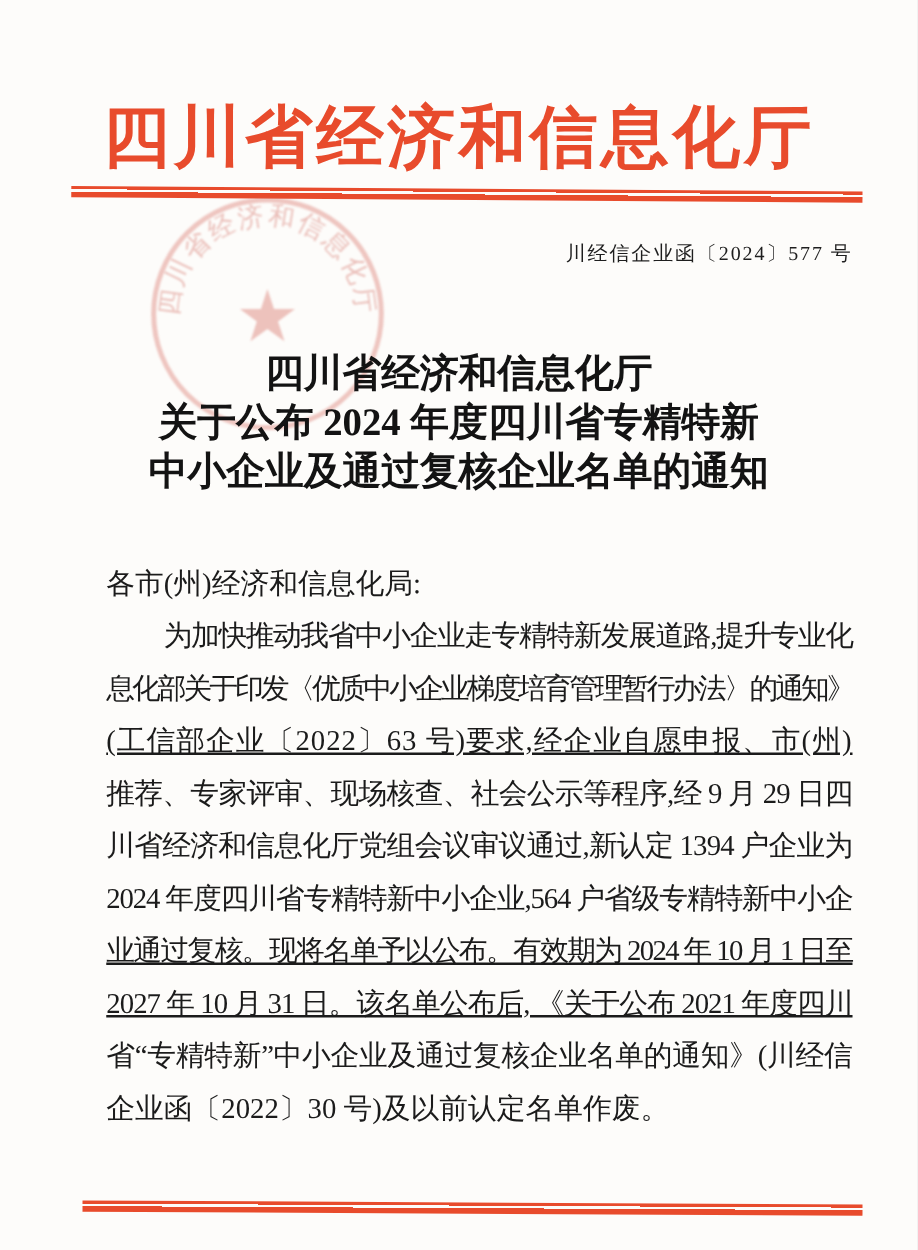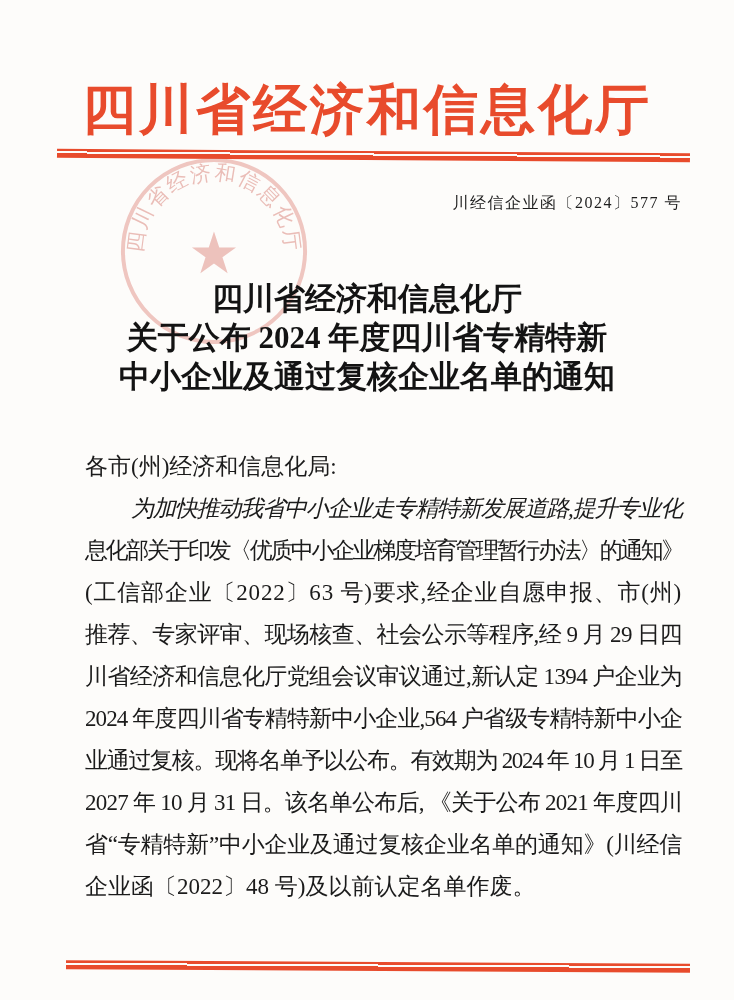--- a/index.html
+++ b/index.html
@@ -112,27 +112,27 @@
   <div class="title">
     <div>四川省经济和信息化厅</div>
     <div>关于公布 2024 年度四川省专精特新</div>
     <div>中小企业及通过复核企业名单的通知</div>
   </div>
 
   <div class="doc-number">川经信企业函〔2024〕577 号</div>
 
   <div class="body-text">
     <div class="line"><span>各市(州)经济和信息化局:</span></div>
-    <div class="line line-indent"><span style="letter-spacing: -1.14423px; font-style: italic;">为加快推动我省中小企业走专精特新发展道路,提升专业化</span></div>
+    <div class="line line-indent"><span style="letter-spacing: -1.14423px;">为加快推动我省中小企业走专精特新发展道路,提升专业化</span></div>
     <div class="line"><span style="letter-spacing: -2.41379px;">息化部关于印发〈优质中小企业梯度培育管理暂行办法〉的通知》</span></div>
-    <div class="line"><span style="letter-spacing: 0.808105px;">(工信部企业〔2022〕63 号)要求,经企业自愿申报、市(州)</span></div>
+    <div class="line"><span style="letter-spacing: 0.808105px; text-decoration: underline;">(工信部企业〔2022〕63 号)要求,经企业自愿申报、市(州)</span></div>
     <div class="line"><span style="letter-spacing: -0.570312px; text-align: center;">推荐、专家评审、现场核查、社会公示等程序,经 9 月 29 日四</span></div>
     <div class="line"><span style="letter-spacing: -0.58871px;">川省经济和信息化厅党组会议审议通过,新认定 1394 户企业为</span></div>
     <div class="line"><span style="letter-spacing: -0.901515px; text-align: center;">2024 年度四川省专精特新中小企业,564 户省级专精特新中小企</span></div>
-    <div class="line"><span style="letter-spacing: -1.30556px;">业通过复核。现将名单予以公布。有效期为 2024 年 10 月 1 日至</span></div>
-    <div class="line"><span style="letter-spacing: -0.74375px;">2027 年 10 月 31 日。该名单公布后, 《关于公布 2021 年度四川</span></div>
+    <div class="line"><span style="letter-spacing: -1.30556px; text-decoration: underline;">业通过复核。现将名单予以公布。有效期为 2024 年 10 月 1 日至</span></div>
+    <div class="line"><span style="letter-spacing: -0.74375px; text-decoration: underline;">2027 年 10 月 31 日。该名单公布后, 《关于公布 2021 年度四川</span></div>
     <div class="line"><span style="letter-spacing: -0.217076px;">省“专精特新”中小企业及通过复核企业名单的通知》(川经信</span></div>
-    <div class="line"><span>企业函〔2022〕48 号)及以前认定名单作废。</span></div>
+    <div class="line"><span>企业函〔2022〕30 号)及以前认定名单作废。</span></div>
   </div>
 
   <div class="rule rule-bottom"></div>
 
 </div>
 
 </body></html>

